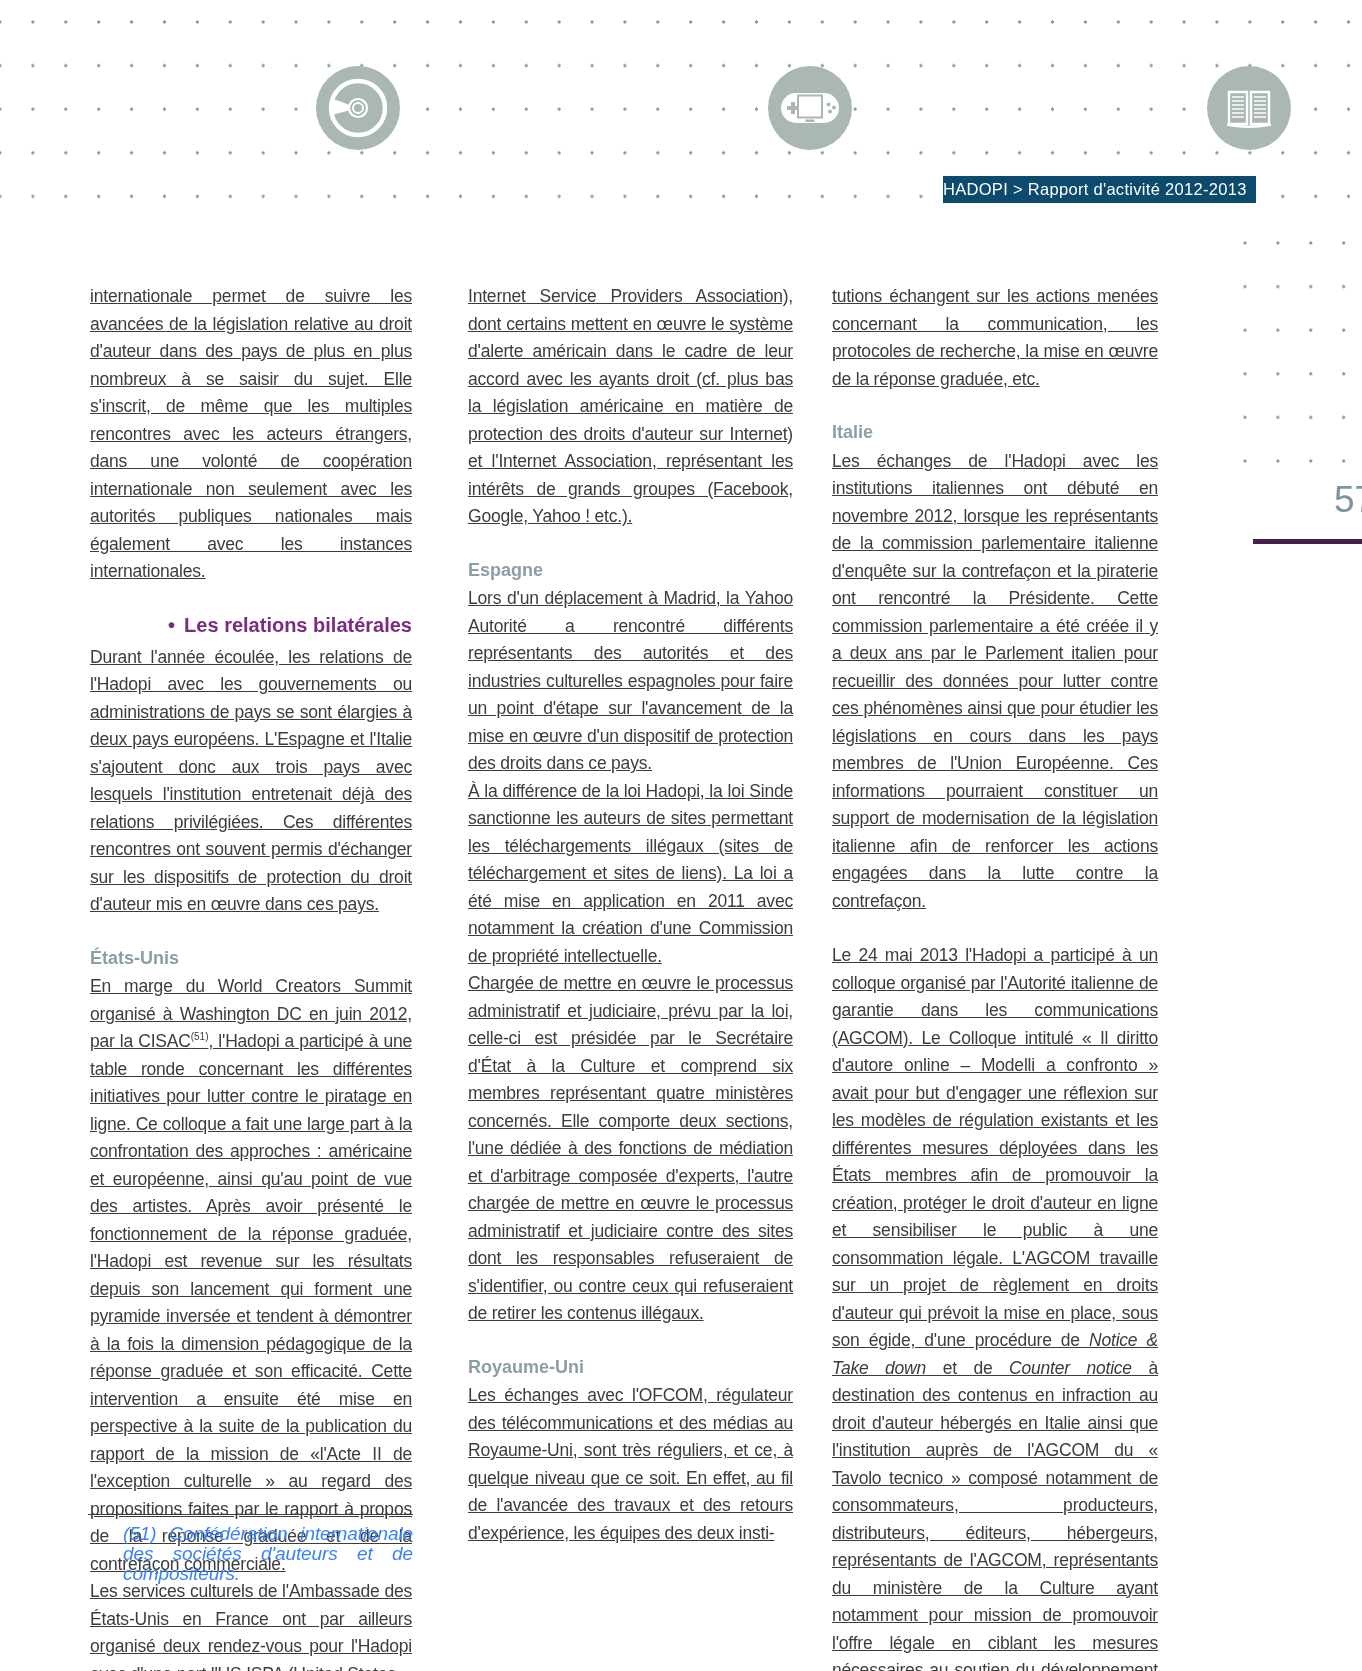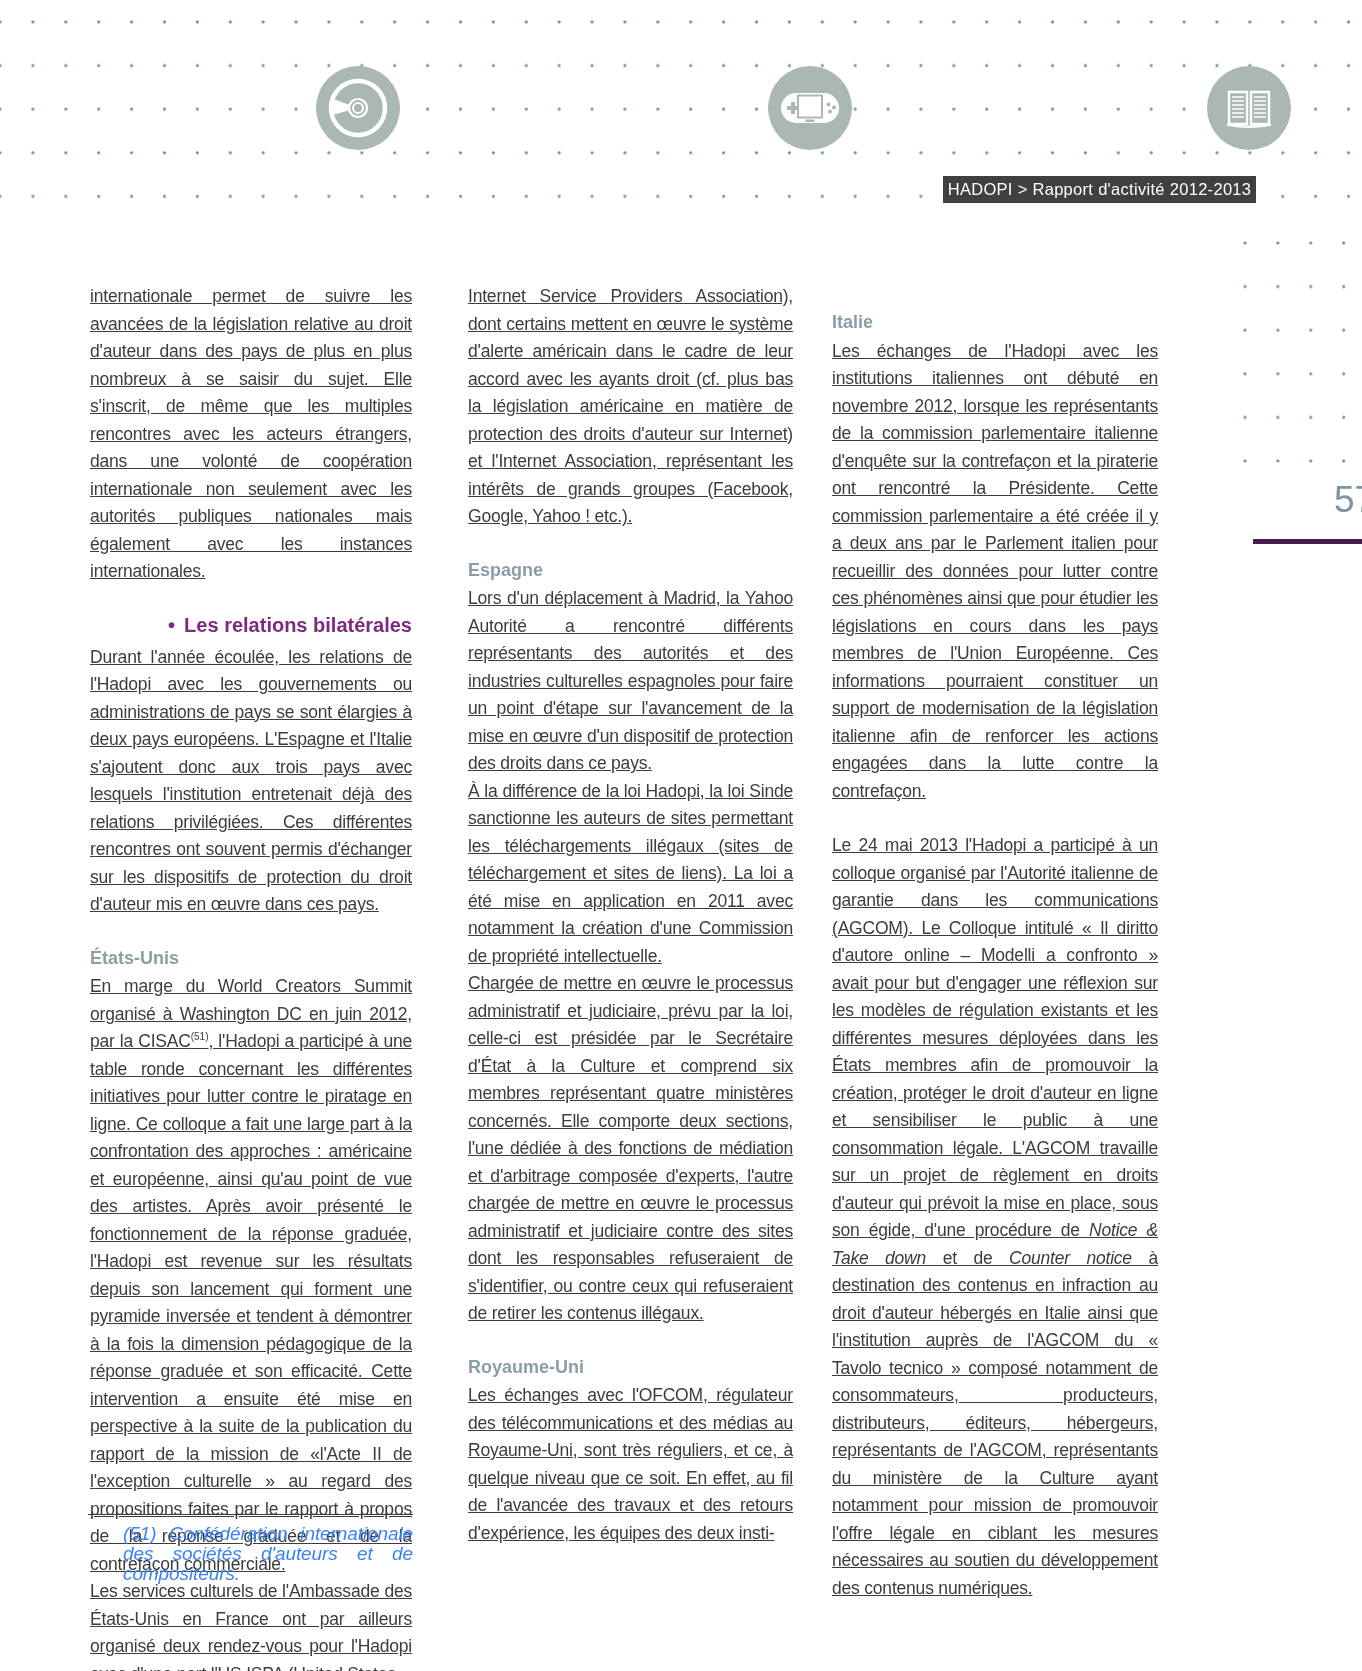--- a/index.html
+++ b/index.html
@@ -16,22 +16,22 @@
   .dots-top{left:0;top:12px;width:1362px;height:192px;background-position:-16.45px -11.8px;}
   .dots-right{left:1229px;top:232px;width:131px;height:240px;background-position:-0.45px -10.8px;}
 
   .icon-circle{position:absolute;width:84px;height:84px;top:66px;z-index:2;}
   .icon-cd{left:316px;}
   .icon-console{left:768px;}
   .icon-book{left:1207px;}
 
   .badge{
     position:absolute;left:943px;top:176px;width:313px;height:27px;z-index:3;
-    background:#404040;color:#ffffff;font-size:16.5px;line-height:27px;
-    text-align:center;letter-spacing:.3px;white-space:nowrap;
+    background:#0c4a6e;color:#ffffff;font-size:16.5px;line-height:27px;
+    text-align:left;letter-spacing:.3px;white-space:nowrap;
   }
 
   .page-number{
     position:absolute;left:1334px;top:481px;font-size:37px;line-height:38px;
     color:#7d94a0;z-index:2;
   }
   .purple-rule{
     position:absolute;left:1253px;top:539px;width:109px;height:5px;background:#461e4b;z-index:2;
   }
 
@@ -131,20 +131,21 @@
   <div class="col col-2">
       <p class="body-para"><span>Internet Service Providers Association), dont certains mettent en œuvre le système d'alerte américain dans le cadre de leur accord avec les ayants droit (cf. plus bas la législation américaine en matière de protection des droits d'auteur sur Internet) et l'Internet Association, représentant les intérêts de grands groupes (Facebook, Google, Yahoo ! etc.).</span></p>
       <div class="country-heading">Espagne</div>
       <p class="body-para"><span>Lors d'un déplacement à Madrid, la Yahoo Autorité a rencontré différents représentants des autorités et des industries culturelles espagnoles pour faire un point d'étape sur l'avancement de la mise en œuvre d'un dispositif de protection des droits dans ce pays.</span></p>
       <p class="body-para"><span>À la différence de la loi Hadopi, la loi Sinde sanctionne les auteurs de sites permettant les téléchargements illégaux (sites de téléchargement et sites de liens). La loi a été mise en application en 2011 avec notamment la création d'une Commission de propriété intellectuelle.</span></p>
       <p class="body-para"><span>Chargée de mettre en œuvre le processus administratif et judiciaire, prévu par la loi, celle-ci est présidée par le Secrétaire d'État à la Culture et comprend six membres représentant quatre ministères concernés. Elle comporte deux sections, l'une dédiée à des fonctions de médiation et d'arbitrage composée d'experts, l'autre chargée de mettre en œuvre le processus administratif et judiciaire contre des sites dont les responsables refuseraient de s'identifier, ou contre ceux qui refuseraient de retirer les contenus illégaux.</span></p>
       <div class="country-heading">Royaume-Uni</div>
       <p class="body-para"><span>Les échanges avec l'OFCOM, régulateur des télécommunications et des médias au Royaume-Uni, sont très réguliers, et ce, à quelque niveau que ce soit. En effet, au fil de l'avancée des travaux et des retours d'expérience, les équipes des deux insti-</span></p>
     </div>
   <div class="col col-3">
+      <p class="body-para"><span>tutions échangent sur les actions menées concernant la communication, les protocoles de recherche, la mise en œuvre de la réponse graduée, etc.</span></p>
       <div class="country-heading">Italie</div>
       <p class="body-para"><span>Les échanges de l'Hadopi avec les institutions italiennes ont débuté en novembre 2012, lorsque les représentants de la commission parlementaire italienne d'enquête sur la contrefaçon et la piraterie ont rencontré la Présidente. Cette commission parlementaire a été créée il y a deux ans par le Parlement italien pour recueillir des données pour lutter contre ces phénomènes ainsi que pour étudier les législations en cours dans les pays membres de l'Union Européenne. Ces informations pourraient constituer un support de modernisation de la législation italienne afin de renforcer les actions engagées dans la lutte contre la contrefaçon.</span></p>
       <p class="body-para gap-before"><span>Le 24 mai 2013 l'Hadopi a participé à un colloque organisé par l'Autorité italienne de garantie dans les communications (AGCOM). Le Colloque intitulé « Il diritto d'autore online – Modelli a confronto » avait pour but d'engager une réflexion sur les modèles de régulation existants et les différentes mesures déployées dans les États membres afin de promouvoir la création, protéger le droit d'auteur en ligne et sensibiliser le public à une consommation légale. L'AGCOM travaille sur un projet de règlement en droits d'auteur qui prévoit la mise en place, sous son égide, d'une procédure de </span><em>Notice &amp; Take down</em><span> et de </span><em>Counter notice</em><span> à destination des contenus en infraction au droit d'auteur hébergés en Italie ainsi que l'institution auprès de l'AGCOM du « Tavolo tecnico » composé notamment de consommateurs, producteurs, distributeurs, éditeurs, hébergeurs, représentants de l'AGCOM, représentants du ministère de la Culture ayant notamment pour mission de promouvoir l'offre légale en ciblant les mesures nécessaires au soutien du développement des contenus numériques.</span></p>
     </div>
 
   <div class="footnote">
     <div class="footnote-text">(51)  Confédération internationale des sociétés d'auteurs et de compositeurs.</div>
   </div>
 
 </div>

